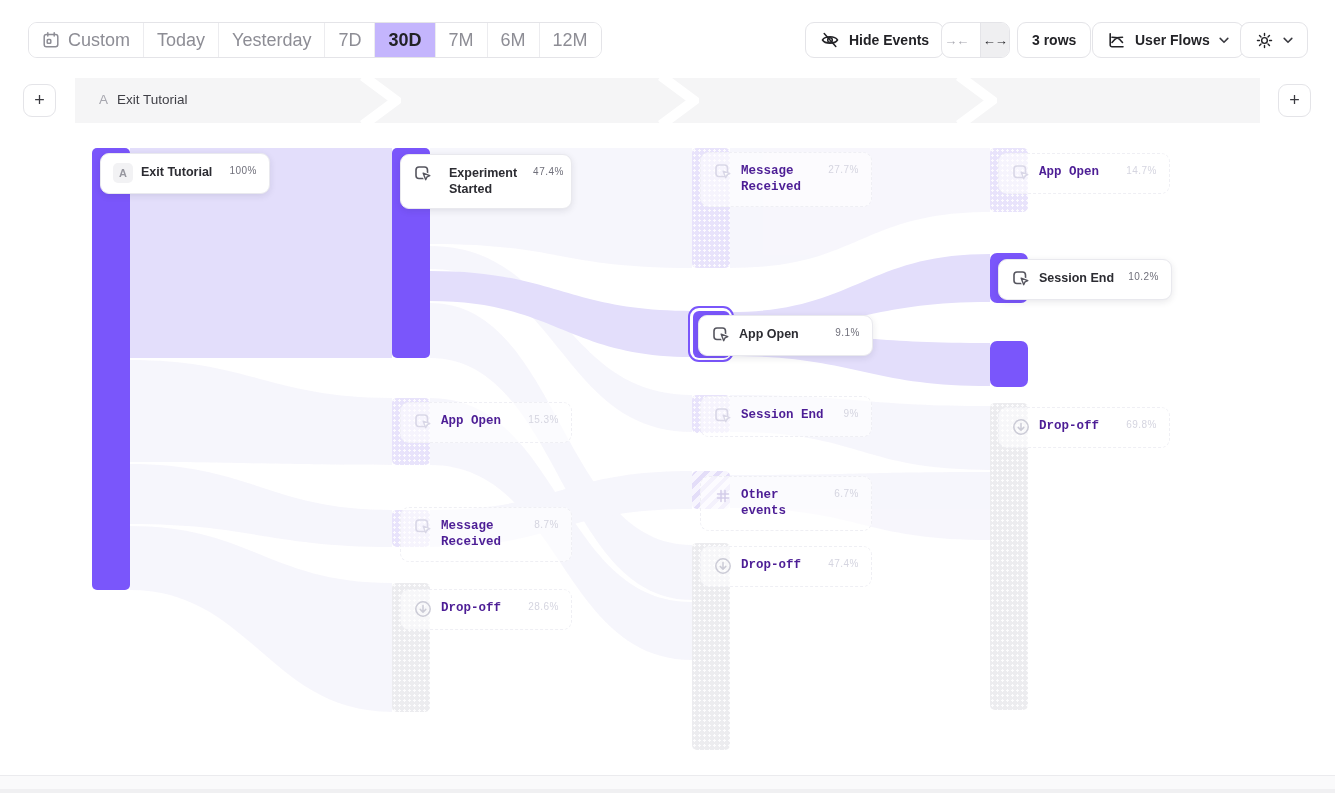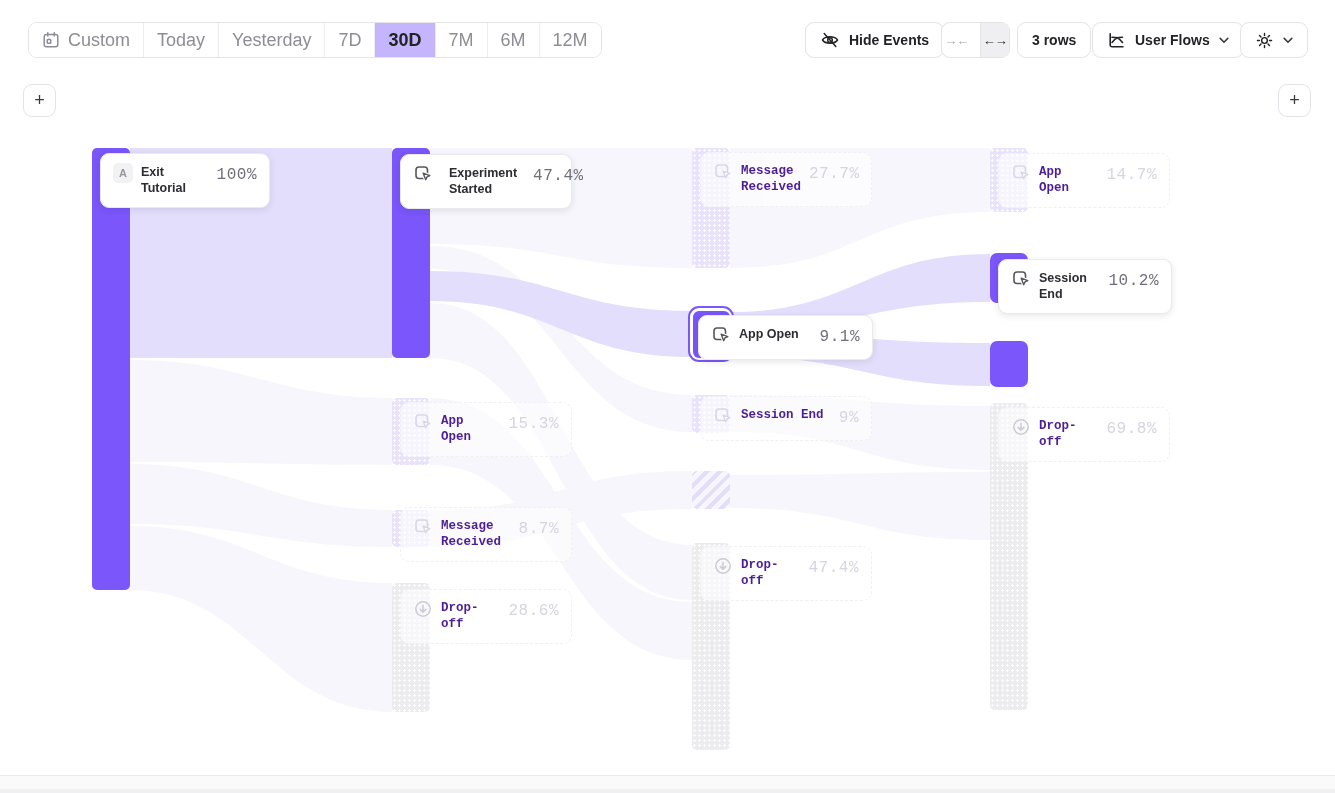--- a/index.html
+++ b/index.html
@@ -42,21 +42,21 @@
   .bar.striped{background:repeating-linear-gradient(135deg,#CDC2F3 0 4px,#F1EDFD 4px 9px);opacity:.55;}
   .ringbar{position:absolute;left:688px;top:306px;width:46px;height:56px;border:2.5px solid #7A56FB;
            border-radius:11px;background:#fff;padding:2.5px;box-sizing:border-box;}
   .ringbar .fill{width:100%;height:100%;background:#7A56FB;border-radius:6px;}
 
   .card{position:absolute;display:flex;align-items:flex-start;gap:8px;padding:10px 12px;background:#fff;
         border:1px solid #E9E9EE;border-radius:9px;box-shadow:0 2px 7px rgba(25,25,50,.10);
         box-sizing:border-box;z-index:5;cursor:pointer;}
   .card-label{font-size:12.5px;font-weight:700;color:#2C2C32;line-height:1.3;flex:1;}
   .card-label.nowrap{white-space:nowrap;font-size:12px;letter-spacing:-.1px;}
-  .card-pct{margin-left:auto;font-family:Liberation Mono, monospace;font-size:16px;color:#6F6F7A;
+  .card-pct{margin-left:auto;font-family:Liberation Sans, sans-serif;font-size:10px;color:#6F6F7A;
             letter-spacing:.5px;line-height:1.45;flex:none;text-align:center;}
   .abadge{flex:none;width:20px;height:20px;background:#F2F2F4;border-radius:5px;color:#97979F;
           font-size:11px;font-weight:700;display:flex;align-items:center;justify-content:center;margin-top:-1px;}
   .card.faded{background:rgba(255,255,255,.6);border:1px dashed #EFEFF4;box-shadow:none;}
   .card.faded .card-label{color:#4c1d95;font-family:Liberation Mono, monospace;}
   .card.faded .card-pct{color:#D5D5E0;}
   .card .icon{margin-top:-1px;}
 
   
   .footer{position:absolute;left:0;top:775px;width:1335px;height:14px;background:#FAFAFB;border-top:1px solid #EBEBEE;}
@@ -146,20 +146,34 @@
       </span>
       <span class="icon">
         <svg width="10" height="7" viewBox="0 0 10 7" fill="none" stroke="#3A3A40" stroke-width="1.6" stroke-linecap="round">
             <path d="M1.2 1.4 5 5.2 8.8 1.4"></path>
           </svg>
       </span>
     </button>
   </div>
 
   <button class="plus" style="left:23px;">+</button>
+  <div class="step-bar">
+    <div class="step-label">
+      <span class="step-prefix">A</span><span>Exit Tutorial</span>
+    </div>
+    <svg class="chev" style="left:284px;" width="42" height="45">
+        <polyline points="4,-2 37,22.5 4,47" fill="none" stroke="#FFFFFF" stroke-width="10"></polyline>
+      </svg>
+    <svg class="chev" style="left:582px;" width="42" height="45">
+        <polyline points="4,-2 37,22.5 4,47" fill="none" stroke="#FFFFFF" stroke-width="10"></polyline>
+      </svg>
+    <svg class="chev" style="left:880px;" width="42" height="45">
+        <polyline points="4,-2 37,22.5 4,47" fill="none" stroke="#FFFFFF" stroke-width="10"></polyline>
+      </svg>
+  </div>
   <button class="plus" style="left:1278px;">+</button>
 
   <div class="stage">
 
     <svg class="bands" width="1335" height="793" viewBox="0 0 1335 793">
 
       <g fill="#F4F3FB" opacity="0.75">
         <path d="M130,360 C250,360 270,398 392,398 L392,465 C270,465 250,462 130,462 Z"></path>
         <path d="M130,464 C250,464 270,510 392,510 L392,547 C270,547 250,524 130,524 Z"></path>
         <path d="M130,526 C250,526 270,583 392,583 L392,712 C270,712 250,590 130,590 Z"></path>
@@ -270,20 +284,29 @@
     <div class="card faded" style="left:700px;top:396px;width:172px;">
       <span class="icon">
         <svg width="20" height="20" viewBox="0 0 20 20">
           <rect x="3" y="3" width="11.5" height="11.5" rx="3" fill="none" stroke="#D9D7E7" stroke-width="1.6"></rect>
           <path d="M10.2 9.2 16.8 11.6 14 12.9 12.7 15.7 Z" fill="#fff" stroke="#D9D7E7" stroke-width="1.4" stroke-linejoin="round"></path>
         </svg>
       </span>
       <span class="card-label">Session End</span>
       <span class="card-pct">9%</span>
     </div>
+    <div class="card faded" style="left:700px;top:476px;width:172px;">
+      <span class="icon">
+        <svg width="20" height="20" viewBox="0 0 20 20" fill="none" stroke="#D3CDE9" stroke-width="1.5" stroke-linecap="round">
+          <path d="M8 4.5v11M12 4.5v11M4.5 8h11M4.5 12h11"></path>
+        </svg>
+      </span>
+      <span class="card-label">Other events</span>
+      <span class="card-pct">6.7%</span>
+    </div>
     <div class="card faded" style="left:700px;top:546px;width:172px;">
       <span class="icon">
         <svg width="20" height="20" viewBox="0 0 20 20" fill="none" stroke="#CBCBD6" stroke-width="1.5" stroke-linecap="round" stroke-linejoin="round">
           <circle cx="10" cy="10" r="7.2"></circle>
             <path d="M10 6.4v6.6M7.2 10.4 10 13.2l2.8-2.8"></path>
         </svg>
       </span>
       <span class="card-label">Drop-off</span>
       <span class="card-pct">47.4%</span>
     </div>

